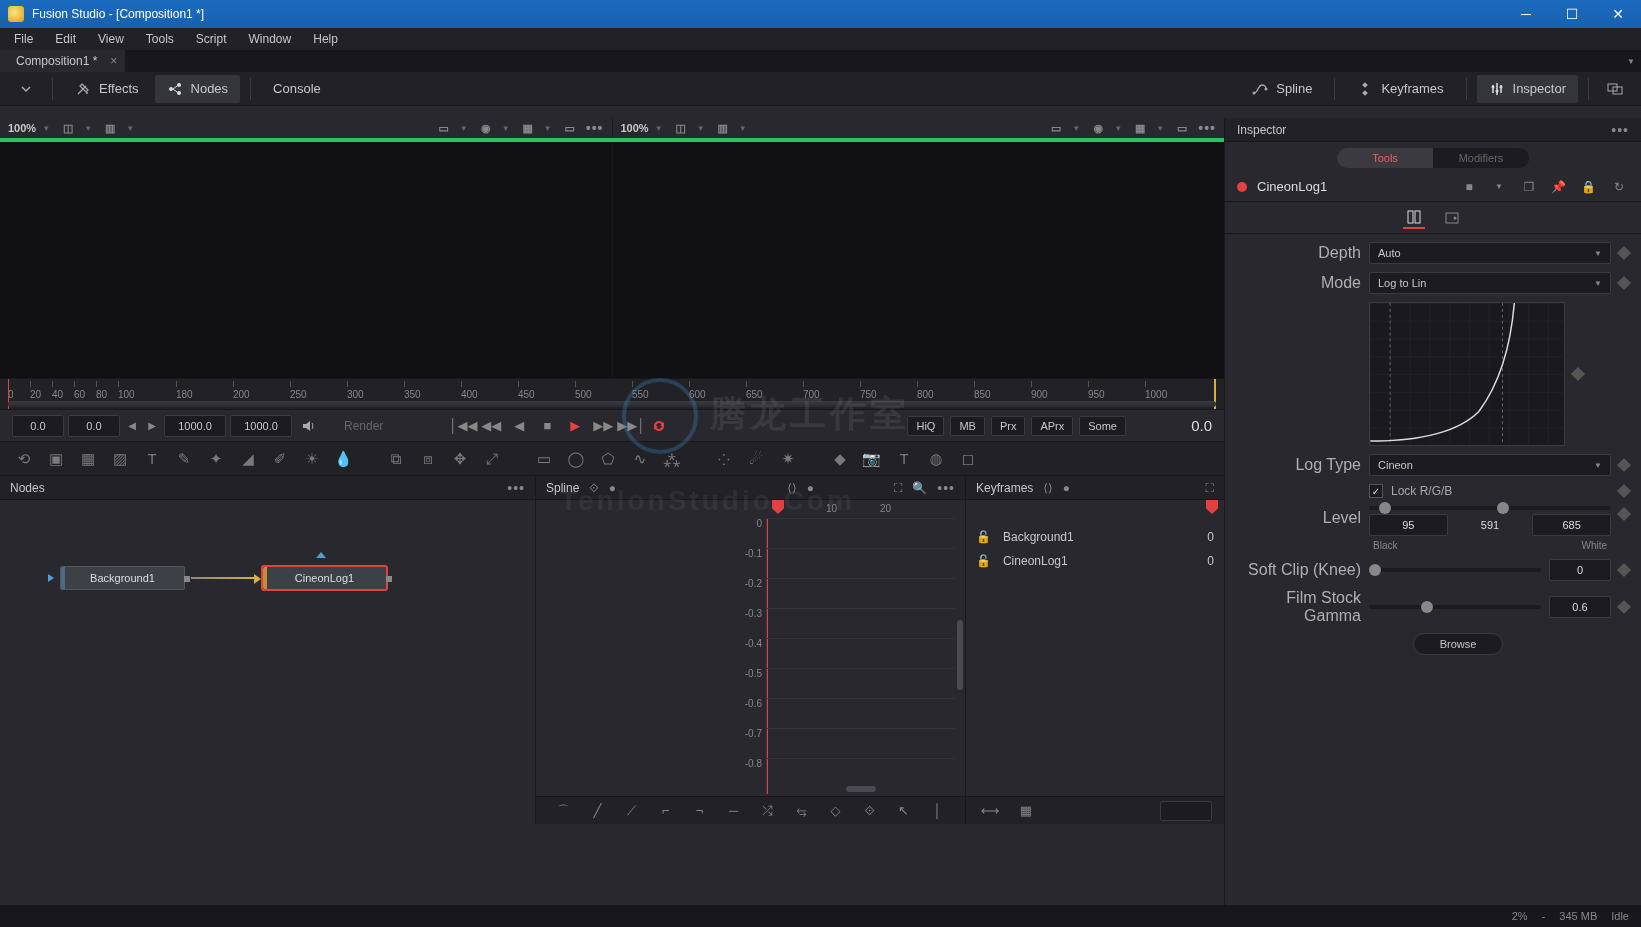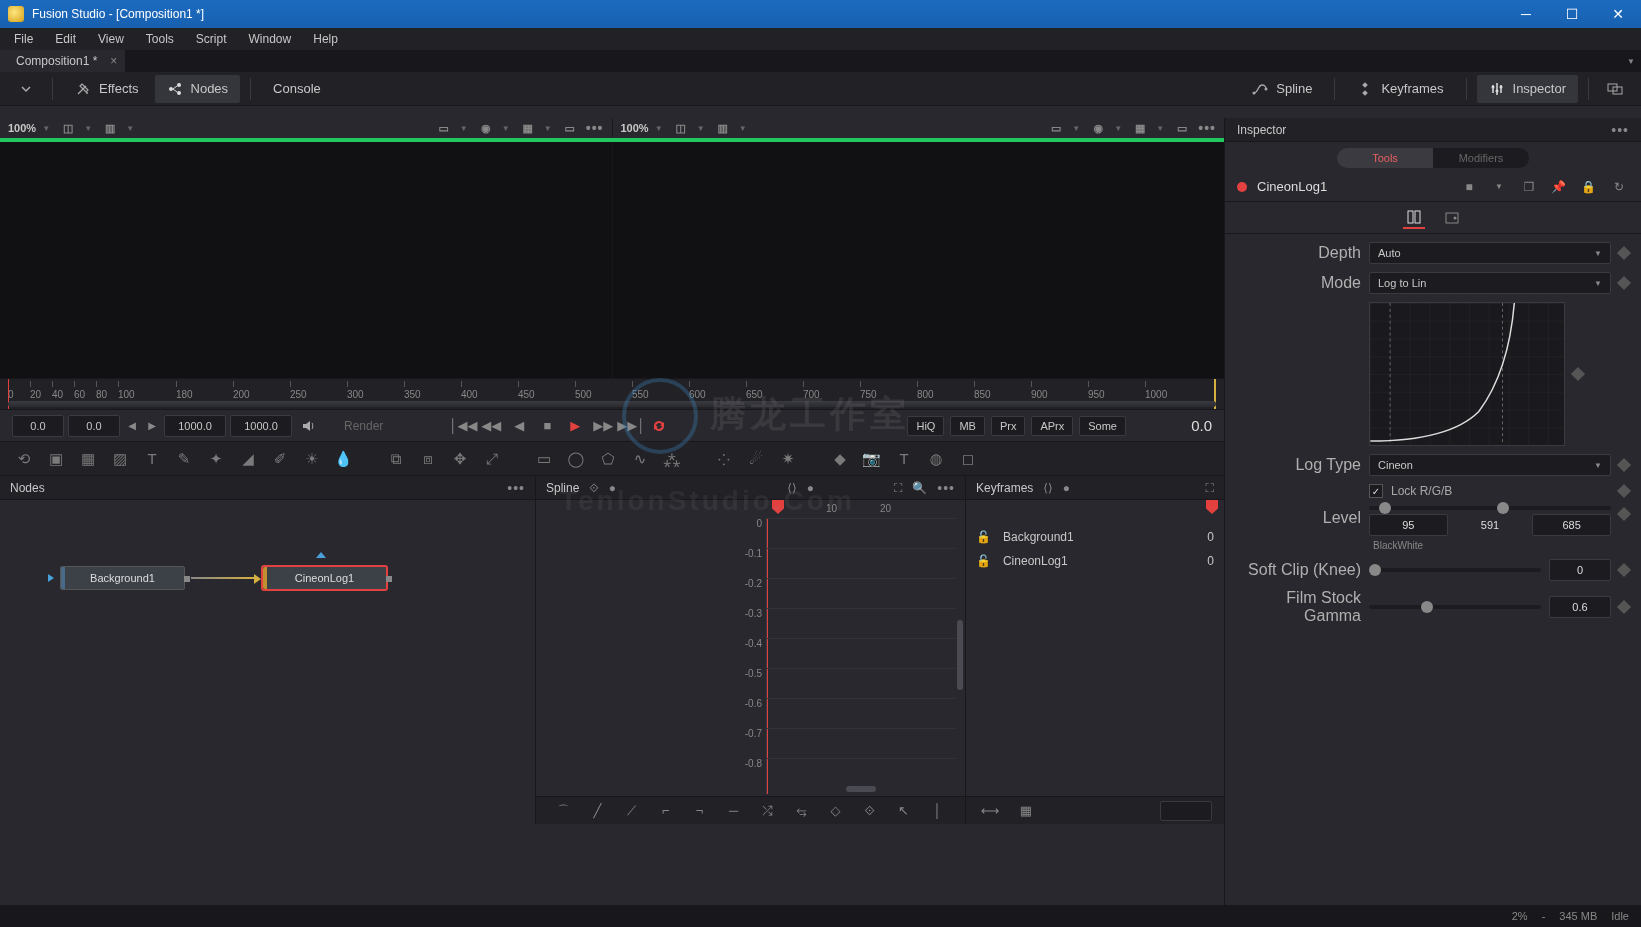--- a/index.html
+++ b/index.html
@@ -150,21 +150,21 @@
 .curve-box svg { width: 100%; height: 100%; }
 .chk { width: 14px; height: 14px; background: #1c1c20; border: 1px solid #555; display: flex; align-items: center; justify-content: center; color: #ddd; font-size: 10px; }
 .ctrl-slider { flex: 1; height: 4px; background: #1c1c20; border-radius: 2px; position: relative; }
 .slider-thumb { position: absolute; top: -4px; width: 12px; height: 12px; background: #888; border-radius: 50%; }
 .ctrl-num { width: 62px; height: 22px; background: #1c1c20; border: 1px solid #3a3a40; border-radius: 2px; display: flex; align-items: center; justify-content: center; font-size: 11px; color: #ddd; }
 .ctrl-text { flex: 1; height: 22px; background: #1c1c20; border: 1px solid #3a3a40; border-radius: 2px; }
 .range-input { flex: 1; display: flex; flex-direction: column; gap: 4px; }
 .range-track { height: 4px; background: #1c1c20; border-radius: 2px; position: relative; }
 .range-fields { display: flex; gap: 4px; }
 .range-fields .ctrl-num { flex: 1; }
-.range-labels { display: flex; font-size: 10px; color: #888; padding: 0 4px; }
+.range-labels { display: flex; justify-content: space-between; font-size: 10px; color: #888; padding: 0 4px; }
 .browse-btn { width: 90px; height: 22px; background: #1c1c20; border: 1px solid #3a3a40; border-radius: 11px; display: flex; align-items: center; justify-content: center; font-size: 11px; color: #c8c8c8; margin-left: 176px; }
 
 
 .statusbar { position: absolute; bottom: 0; left: 0; right: 0; height: 22px; background: #18181c; display: flex; align-items: center; padding: 0 12px; font-size: 11px; color: #888; }
 .statusbar .right { margin-left: auto; display: flex; gap: 14px; }
 
 
 .left-column { position: absolute; left: 0; top: 118px; right: 417px; bottom: 22px; display: flex; flex-direction: column; }
 </style>
 </head>
@@ -641,20 +641,23 @@
       <div class="kf-diamond"></div>
     </div>
     <div class="ctrl-row">
       <div class="ctrl-label">Film Stock Gamma</div>
       <div class="ctrl-slider">
           <div class="slider-thumb" style="left:30%"></div>
         </div>
       <div class="ctrl-num">0.6</div>
       <div class="kf-diamond"></div>
     </div>
+    <div class="ctrl-row">
+      <div class="browse-btn">Browse</div>
+    </div>
   </div>
 </div>
 
 <div class="watermark-circle"></div>
 <div class="watermark-text">腾龙工作室</div>
 <div class="watermark-text2">TenlonStudio.Com</div>
 
 <div class="statusbar">
   <div class="right">
     <span>2%</span>

